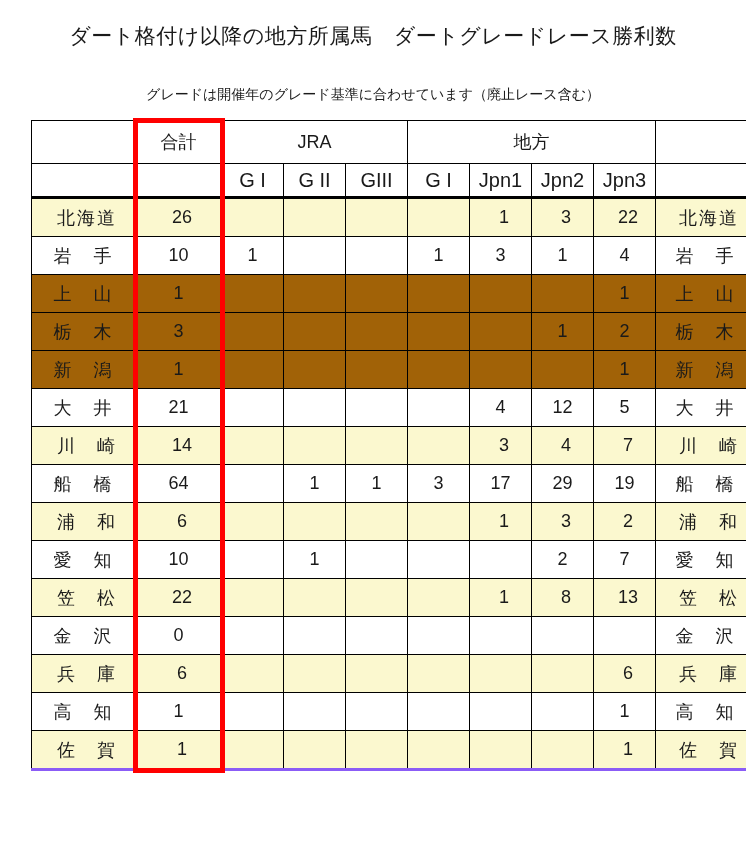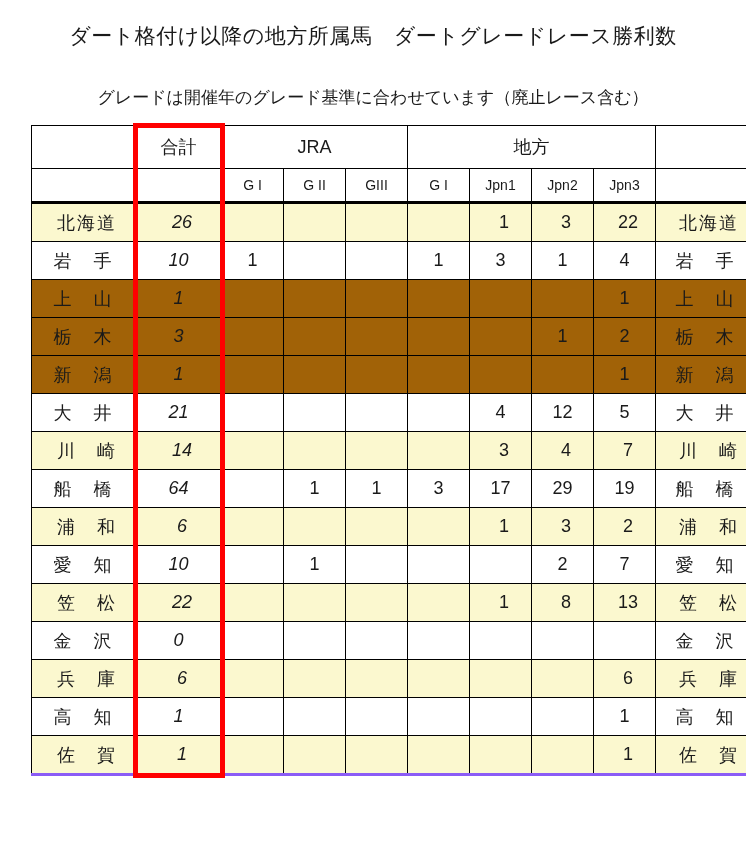--- a/index.html
+++ b/index.html
@@ -22,21 +22,21 @@
   .title-main {
     font-size: 21px;
     letter-spacing: 0.5px;
     margin-bottom: 36px;
   }
   .title-sub {
     font-size: 17px;
     margin-bottom: 20px;
   }
   .title-note {
-    font-size: 17px;
+    font-size: 14px;
     margin-bottom: 8px;
   }
 
   .table-wrap {
     position: relative;
     margin: 16px auto 0 auto;
     width: 684px;
   }
   table.grid {
     border-collapse: collapse;
@@ -59,21 +59,21 @@
   col.c-num   { width: 62px; }
   col.c-name2 { width: 100px; }
 
   
   tr.hdr-top td {
     height: 42px;
     font-size: 18px;
   }
   tr.hdr-sub td {
     height: 32px;
-    font-size: 14px;
+    font-size: 20px;
   }
   td.blank {
     background: #ffffff;
   }
   td.hdr-total {
     font-size: 18px;
   }
   .grid tr.hdr-sub td {
     border-bottom: 3px solid #000000;
   }
@@ -92,21 +92,20 @@
   tr.row-white td.data,
   tr.row-white td.namecell {
     background: #ffffff;
   }
   td.namecell {
     font-size: 19px;
     letter-spacing: 2px;
   }
   td.total {
     font-size: 20px;
-    font-style: italic;
   }
   td.data {
     font-size: 18px;
   }
   
   td.namecell-right {
     font-size: 17px;
     letter-spacing: 2px;
   }
 

